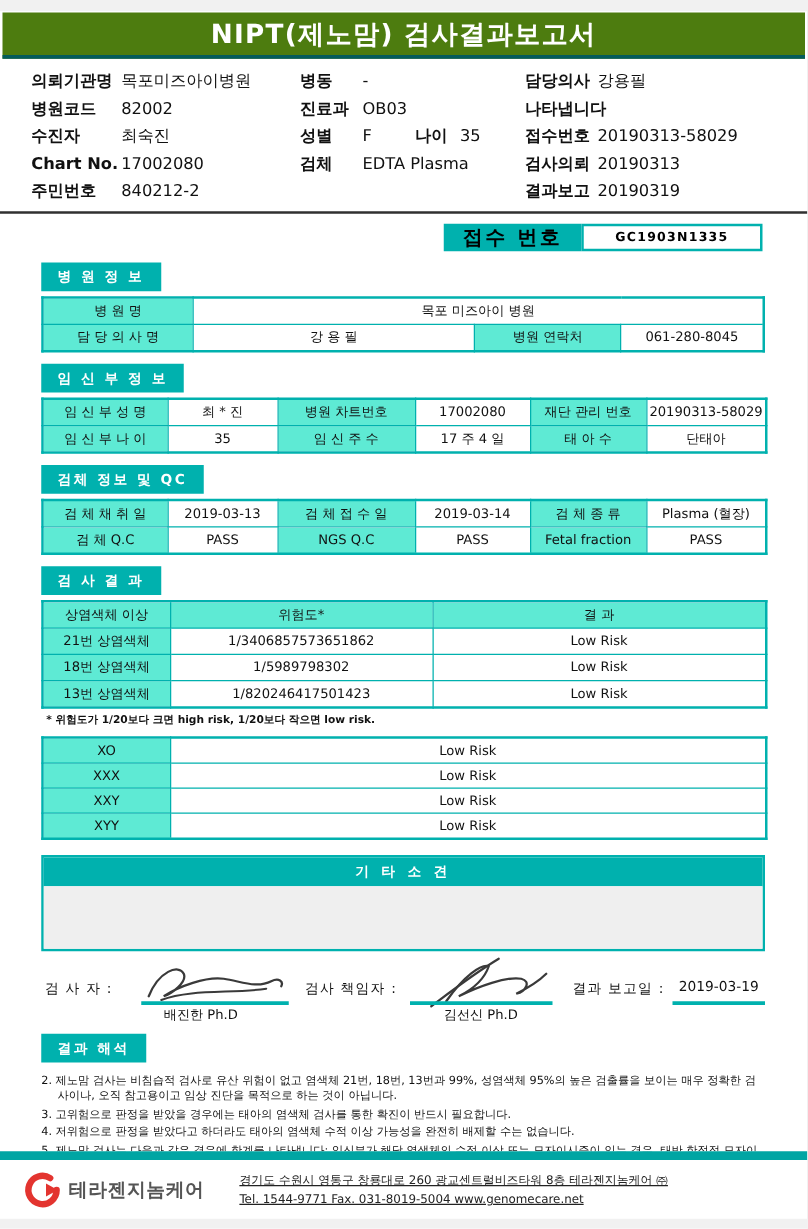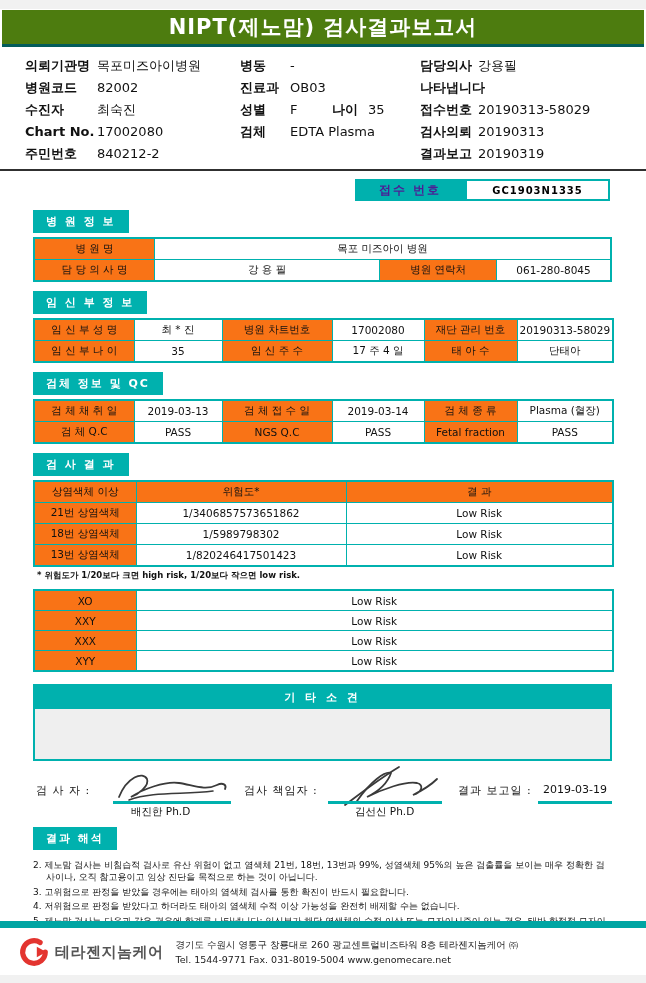--- a/index.html
+++ b/index.html
@@ -16,32 +16,32 @@
   .irow{height:22px;line-height:22px;white-space:nowrap;}
   .ilab{display:inline-block;font-weight:bold;}
   .c1 .ilab{width:72px;} .c2 .ilab{width:50px;} .c3 .ilab{width:58px;}
   .ival{display:inline-block;}
   .ival.w42{width:42px;}
   .ilab2{display:inline-block;font-weight:bold;width:36px;}
   .divider{height:2px;background:#303030;margin-top:4px;}
   
   .content{margin-left:33px;width:579px;}
   .receipt{display:flex;width:255px;margin-left:322px;margin-top:8px;height:22px;}
-  .receipt .rlab{background:#00b1ae;color:#4c1d95;font-weight:bold;font-size:12px;width:110px;
+  .receipt .rlab{background:#00b1ae;color:#000000;font-weight:bold;font-size:16px;width:110px;
                  display:flex;align-items:center;justify-content:center;letter-spacing:2px;}
   .receipt .rval{border:2px solid #00b1ae;background:#fff;color:#000;font-weight:bold;font-size:10px;
                  flex:1;display:flex;align-items:center;justify-content:center;letter-spacing:1px;}
   
   .sect{margin-top:9px;}
   .badge{display:inline-block;background:#00b1ae;color:#fff;font-weight:bold;font-size:11px;
          padding:4px 13px;letter-spacing:2px;margin-bottom:4px;}
   table.rtable{border-collapse:collapse;width:100%;table-layout:fixed;border:2.5px solid #00b1ae;}
   table.rtable td{border:1.6px solid #00b1ae;font-size:10.5px;text-align:center;padding:3px 2px;height:13px;
                   overflow:hidden;white-space:nowrap;}
-  td.lbl{background:#f97316;}
+  td.lbl{background:#5eead4;}
   .footnote{font-size:8.5px;font-weight:bold;margin:3px 0 0 4px;color:#111;}
   
   .other-box{margin-top:12px;border:2.5px solid #00b1ae;}
   .other-head{background:#00b1ae;color:#fff;text-align:center;font-weight:bold;font-size:11px;
               letter-spacing:3px;padding:4px 0;}
   .other-body{height:46px;background:#efefef;font-size:10.5px;padding:2px 6px;}
   
   .signs{position:relative;height:52px;margin-top:6px;font-size:11px;}
   .slab{position:absolute;top:16px;letter-spacing:1px;}
   .sig-underline{position:absolute;top:34px;height:2.5px;background:#00b1ae;}
@@ -51,21 +51,21 @@
   
   .interp-badge{margin-top:8px;}
   .interp{margin-top:5px;font-size:9px;line-height:1.38;color:#111;}
   .interp-item{padding-left:13px;text-indent:-13px;margin-bottom:2px;}
   
   .footer{position:absolute;left:0;right:0;bottom:0;background:#fff;}
   .f-bar{height:7px;background:#00a5a3;}
   .f-body{display:flex;align-items:center;padding:5px 0 4px 18px;height:38px;}
   .f-logo{display:flex;align-items:center;}
   .f-company{font-size:15px;font-weight:bold;color:#555;margin-left:5px;letter-spacing:.5px;}
-  .f-text{margin-left:12px;font-size:9.5px;color:#222;line-height:1.6;}
+  .f-text{margin-left:28px;font-size:9.5px;color:#222;line-height:1.6;text-decoration:underline;}
   .f-strip{height:8px;background:#f1f1f1;}
 </style>
 </head>
 <body>
 
 <div class="page">
   <div class="top-strip"></div>
 
   <div class="title-bar">
     <h1>NIPT(제노맘) 검사결과보고서</h1>
@@ -232,25 +232,25 @@
         <colgroup>
             <col style="width:102px">
             <col style="width:477px">
           </colgroup>
         <tbody>
         <tr>
           <td class="lbl">XO</td>
           <td>Low Risk</td>
         </tr>
         <tr>
+          <td class="lbl">XXX</td>
+          <td>Low Risk</td>
+        </tr>
+        <tr>
           <td class="lbl">XXY</td>
-          <td>Low Risk</td>
-        </tr>
-        <tr>
-          <td class="lbl">XXX</td>
           <td>Low Risk</td>
         </tr>
         <tr>
           <td class="lbl">XYY</td>
           <td>Low Risk</td>
         </tr>
       </tbody>
         </table>
     </div>
 

